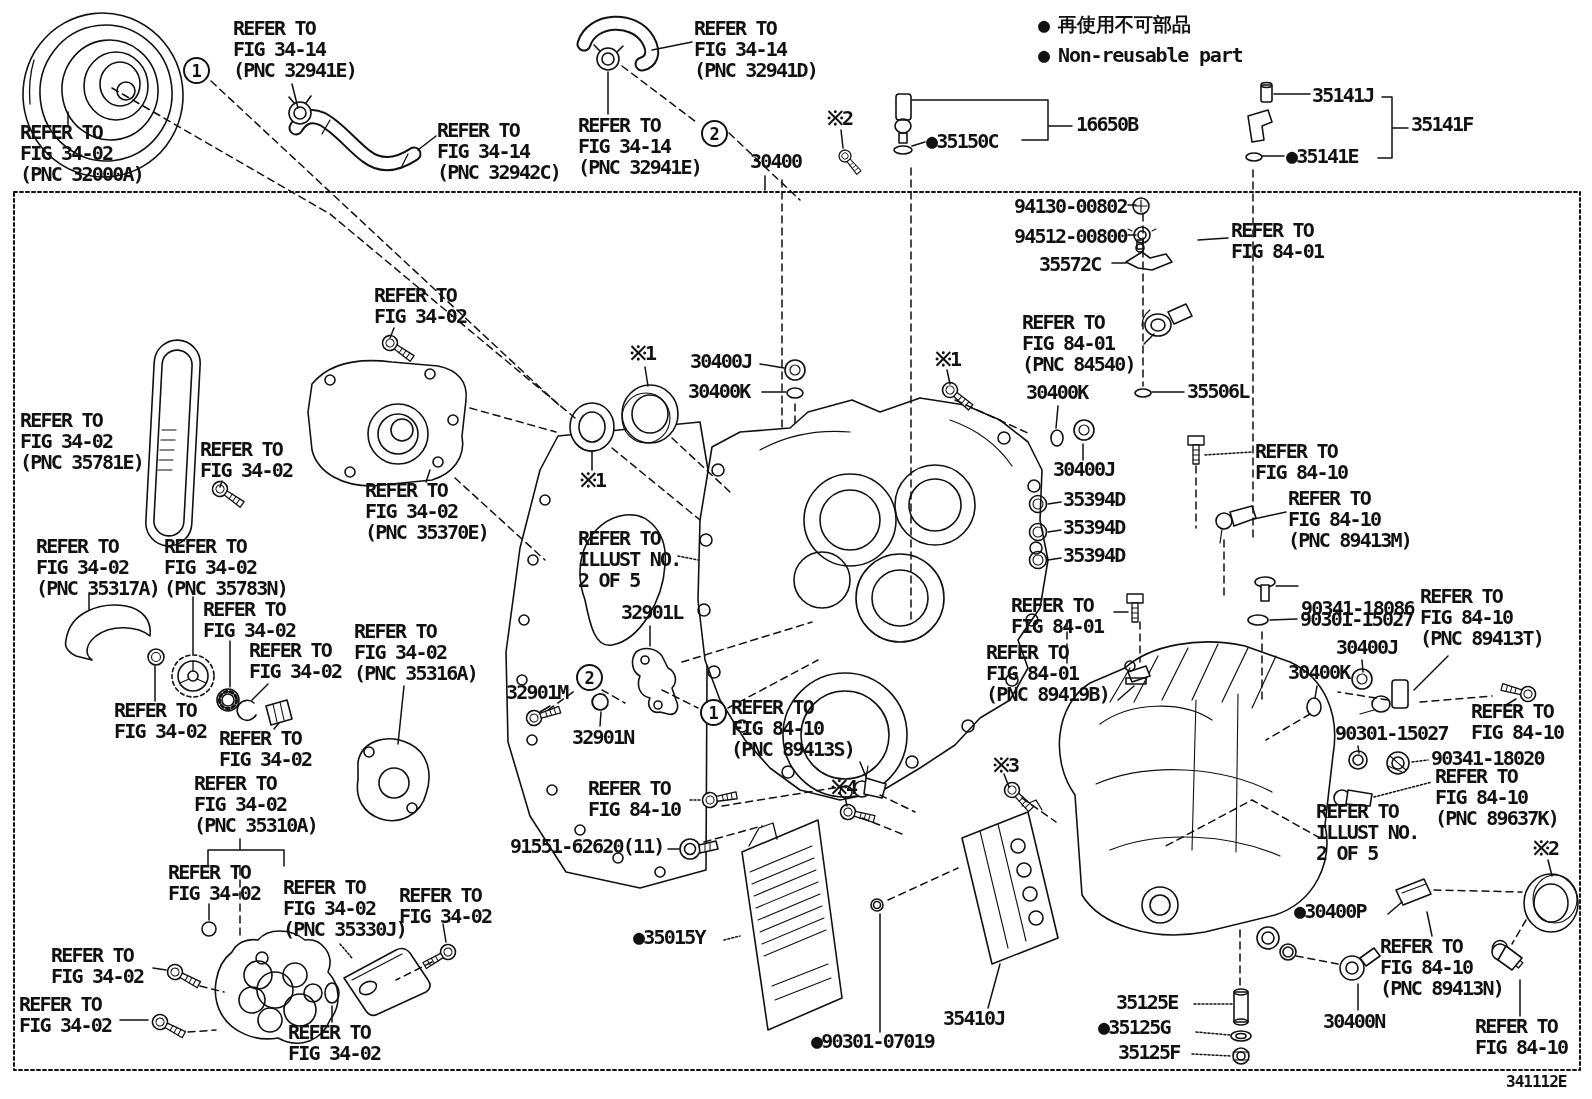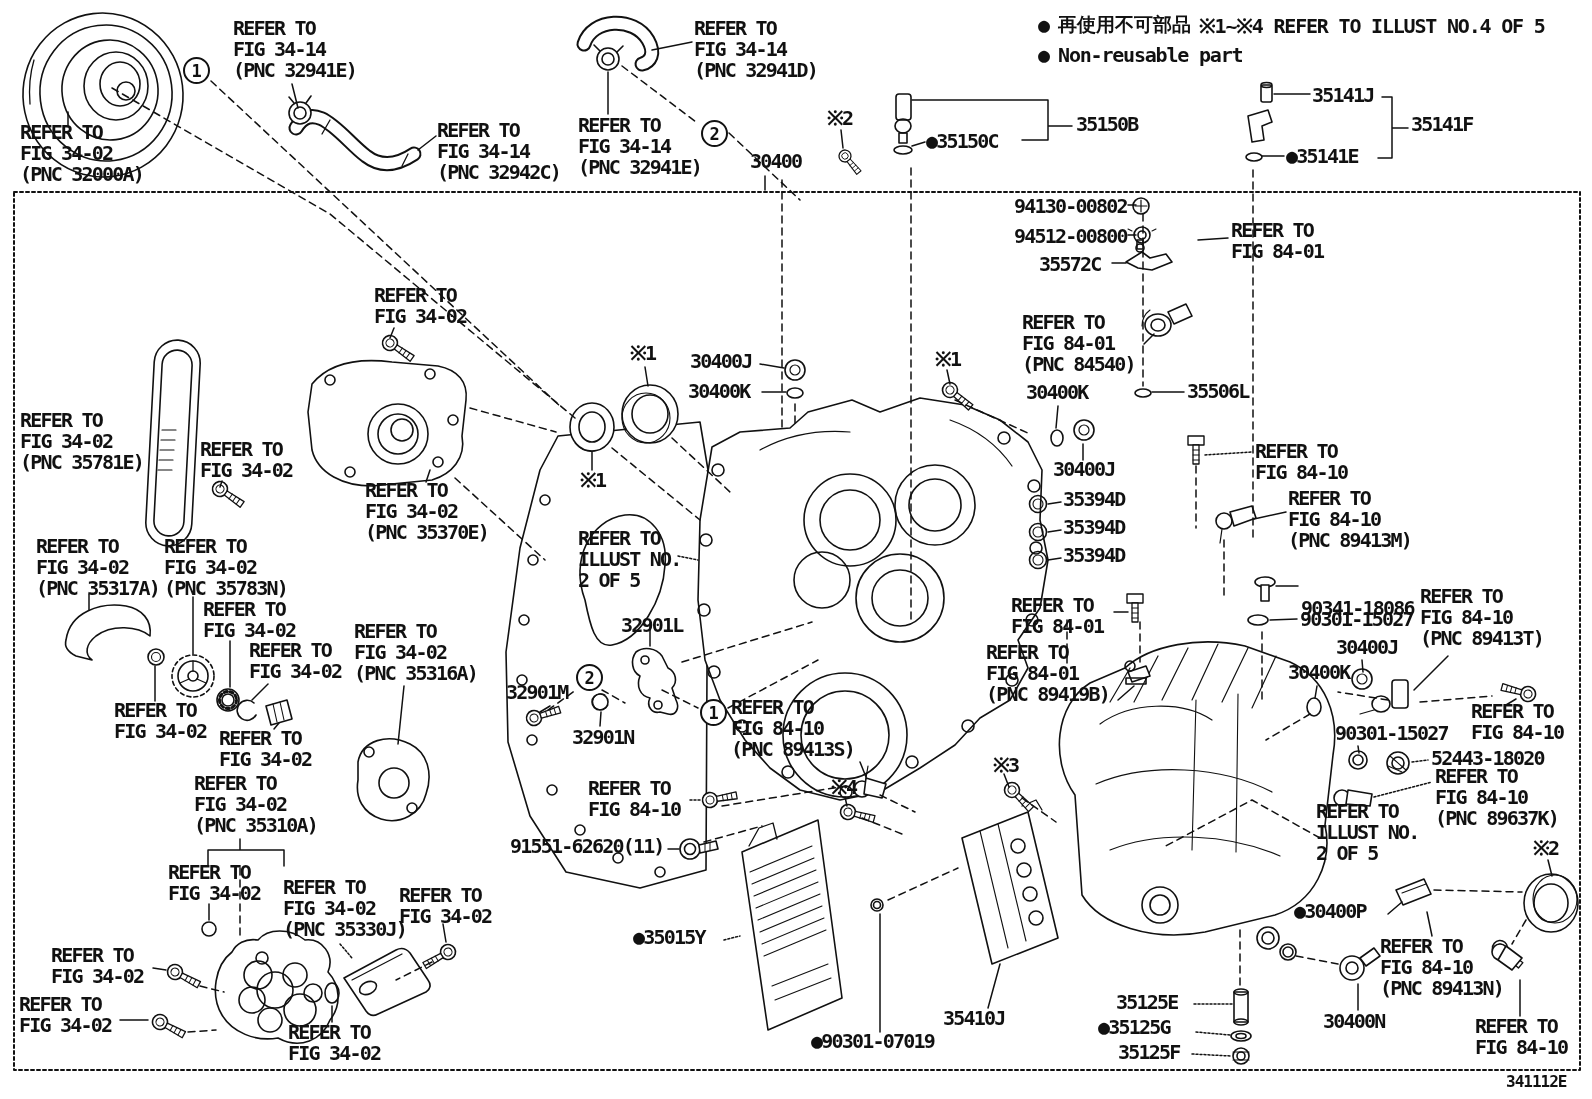--- a/index.html
+++ b/index.html
@@ -470,21 +470,20 @@
     <path d="M1196,466 L1196,528 M1224,540 L1224,598"></path>
     <path d="M1262,632 L1262,700"></path>
     <path d="M1067,620 L1067,668 M1140,622 L1140,662"></path>
   </g>
 </svg>
 
 <div class="legend">
   <div class="row">
     <span class="dot">●</span>
     <span class="jp">再使用不可部品</span>
-    <span class="note">※1~※4 REFER TO ILLUST NO.4 OF 5</span>
   </div>
   <div class="row">
     <span class="dot">●</span>
     <span class="en">Non-reusable part</span>
   </div>
 </div>
 
 <div class="callout" style="left:183px;top:57px">1</div>
 <div class="callout" style="left:701px;top:120px">2</div>
 <div class="callout" style="left:576px;top:664px">2</div>
@@ -501,21 +500,21 @@
 (PNC 32942C)</div>
 <div class="lbl" style="left:578px;top:115px">REFER TO
 FIG 34-14
 (PNC 32941E)</div>
 <div class="lbl" style="left:694px;top:18px">REFER TO
 FIG 34-14
 (PNC 32941D)</div>
 <div class="lbl" style="left:750px;top:151px">30400</div>
 <div class="lbl" style="left:827px;top:108px">※2</div>
 <div class="lbl" style="left:926px;top:131px">●35150C</div>
-<div class="lbl" style="left:1076px;top:114px">35150B</div>
+<div class="lbl" style="left:1076px;top:114px">16650B</div>
 <div class="lbl" style="left:1312px;top:85px">35141J</div>
 <div class="lbl" style="left:1411px;top:114px">35141F</div>
 <div class="lbl" style="left:1286px;top:146px">●35141E</div>
 <div class="lbl" style="left:1014px;top:196px">94130-00802</div>
 <div class="lbl" style="left:1014px;top:226px">94512-00800</div>
 <div class="lbl" style="left:1039px;top:254px">35572C</div>
 <div class="lbl" style="left:1231px;top:220px">REFER TO
 FIG 84-01</div>
 <div class="lbl" style="left:1022px;top:312px">REFER TO
 FIG 84-01
@@ -533,21 +532,21 @@
 FIG 34-02
 (PNC 35370E)</div>
 <div class="lbl" style="left:630px;top:343px">※1</div>
 <div class="lbl" style="left:690px;top:351px">30400J</div>
 <div class="lbl" style="left:688px;top:381px">30400K</div>
 <div class="lbl" style="left:580px;top:470px">※1</div>
 <div class="lbl" style="left:935px;top:349px">※1</div>
 <div class="lbl" style="left:578px;top:528px">REFER TO
 ILLUST NO.
 2 OF 5</div>
-<div class="lbl" style="left:621px;top:615px">32901L</div>
+<div class="lbl" style="left:621px;top:602px">32901L</div>
 <div class="lbl" style="left:1053px;top:459px">30400J</div>
 <div class="lbl" style="left:1063px;top:489px">35394D</div>
 <div class="lbl" style="left:1063px;top:517px">35394D</div>
 <div class="lbl" style="left:1063px;top:545px">35394D</div>
 <div class="lbl" style="left:1255px;top:441px">REFER TO
 FIG 84-10</div>
 <div class="lbl" style="left:1288px;top:488px">REFER TO
 FIG 84-10
 (PNC 89413M)</div>
 <div class="lbl" style="left:1301px;top:598px">90341-18086</div>
@@ -556,21 +555,21 @@
 FIG 84-01</div>
 <div class="lbl" style="left:986px;top:642px">REFER TO
 FIG 84-01
 (PNC 89419B)</div>
 <div class="lbl" style="left:1336px;top:637px">30400J</div>
 <div class="lbl" style="left:1288px;top:662px">30400K</div>
 <div class="lbl" style="left:1420px;top:586px">REFER TO
 FIG 84-10
 (PNC 89413T)</div>
 <div class="lbl" style="left:1335px;top:723px">90301-15027</div>
-<div class="lbl" style="left:1431px;top:748px">52443-18020</div>
+<div class="lbl" style="left:1431px;top:748px">90341-18020</div>
 <div class="lbl" style="left:1471px;top:701px">REFER TO
 FIG 84-10</div>
 <div class="lbl" style="left:1435px;top:766px">REFER TO
 FIG 84-10
 (PNC 89637K)</div>
 <div class="lbl" style="left:506px;top:682px">32901M</div>
 <div class="lbl" style="left:572px;top:727px">32901N</div>
 <div class="lbl" style="left:731px;top:697px">REFER TO
 FIG 84-10
 (PNC 89413S)</div>

